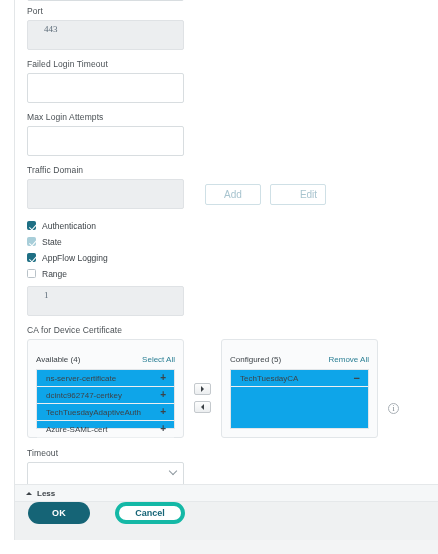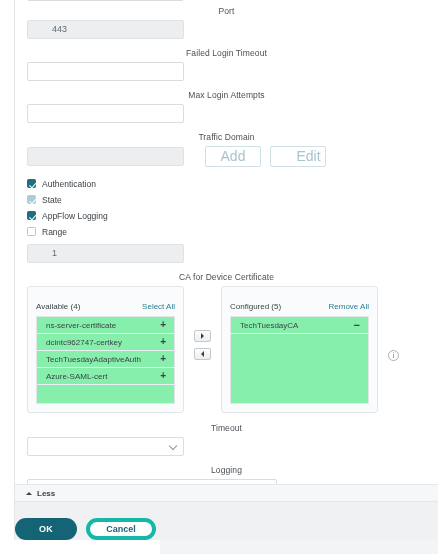--- a/index.html
+++ b/index.html
@@ -40,50 +40,49 @@
     border-radius: 2px;
     background: #fff;
   }
 
   .label {
     font-size: 8.5px;
     color: #4a5055;
     letter-spacing: .1px;
     margin: 0 0 4px 0;
     line-height: 10px;
-    text-align: center;
   }
   .field {
-    width: 157px; height: 19px;
+    width: 157px; height: 30px;
     border: 1px solid #d8dde0;
     border-radius: 2px;
     background: #ffffff;
     font-size: 9px;
     color: #3d4348;
-    padding: 0 24px;
+    padding: 0 16px;
     line-height: 17px;
     display: block;
-    font-family: Liberation Sans, sans-serif;
+    font-family: Liberation Serif, serif;
   }
   .field.disabled {
     background: #eceef0;
     border-color: #dfe2e5;
     color: #5c6b78;
   }
   .row { margin-bottom: 9px; }
 
   
   .td-row { display: flex; align-items: center; gap: 0; }
   .btn-outline {
     width: 56px; height: 21px;
     border: 1px solid #cfe0e6;
     border-radius: 2px;
     background: #ffffff;
     color: #a8c4cf;
-    font-size: 14px;
+    font-size: 10px;
     text-align: center;
     line-height: 19px;
     font-family: "Liberation Sans", sans-serif;
   }
   .btn-add { margin-left: 21px; }
   .btn-edit { margin-left: 9px; padding-left: 21px; }
 
   
   .cb-line { display: flex; align-items: center; height: 15px; margin-bottom: 1px; }
   .cb {
@@ -122,23 +121,23 @@
   }
   .listbox-head {
     display: flex;
     justify-content: space-between;
     align-items: baseline;
     margin-bottom: 5px;
   }
   .listbox-title { font-size: 8px; color: #3d4348; }
   .listbox-link { font-size: 8px; color: #2a7f94; }
   .listbox-body {
-    background: #86efac;
+    background: #0ea5e9;
     border: 1px solid #e2e6e9;
-    height: 88px;
+    height: 60px;
   }
   .li {
     display: flex;
     justify-content: space-between;
     align-items: center;
     height: 17px;
     padding: 0 8px 0 9px;
     border-bottom: 1px solid #eceff1;
     font-size: 8px;
     color: #3d4348;
@@ -225,21 +224,23 @@
   }
   .less-text { font-size: 8px; color: #3d4348; font-weight: bold; text-align: right; }
 
   
   .footer {
     position: absolute;
     left: 15px; right: 0; top: 502px;
     height: 38px;
     background: #eff1f2;
     display: flex;
-    align-items: flex-end;
+    align-items: flex-start;
+    padding-left: 13px;
+    gap: 16px;
   }
   .btn-ok {
     width: 62px; height: 22px;
     background: #156476;
     color: #ffffff;
     border: none;
     border-radius: 11px;
     font-size: 9px;
     font-weight: bold;
     letter-spacing: .3px;

